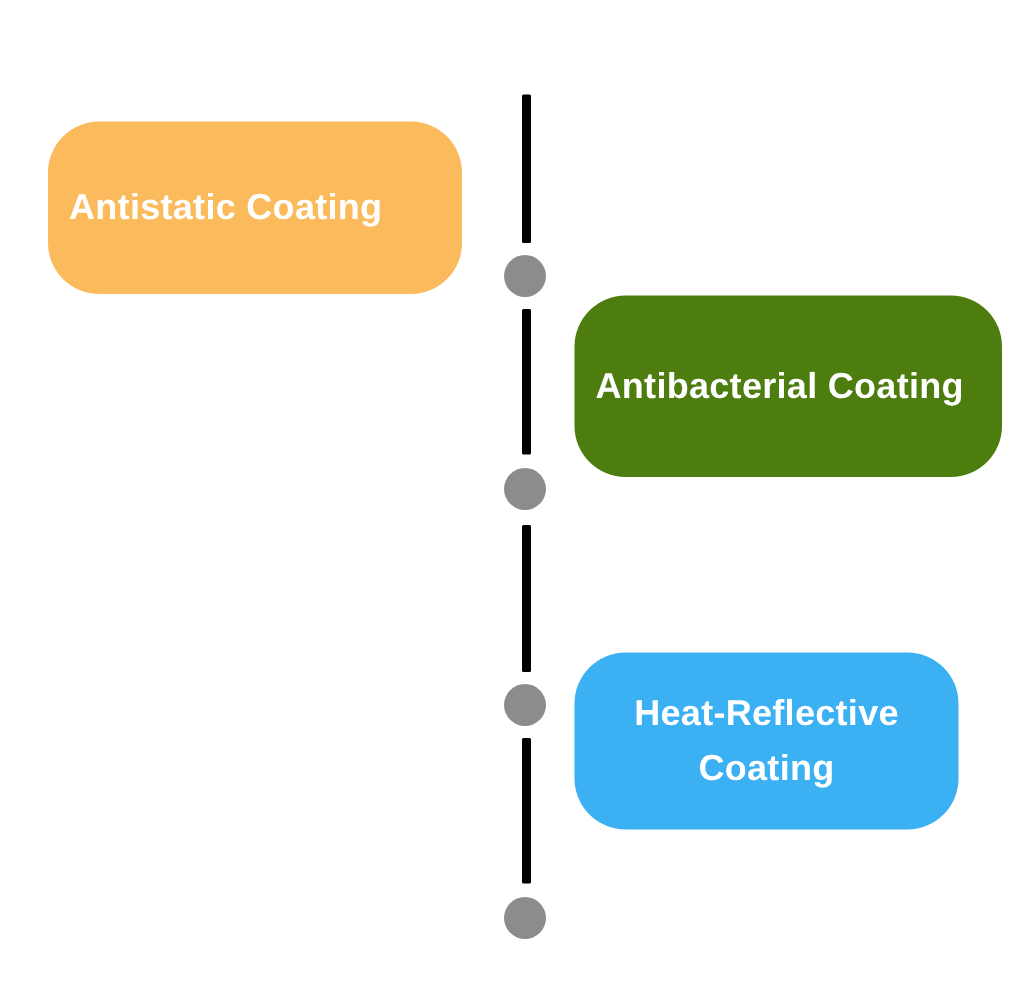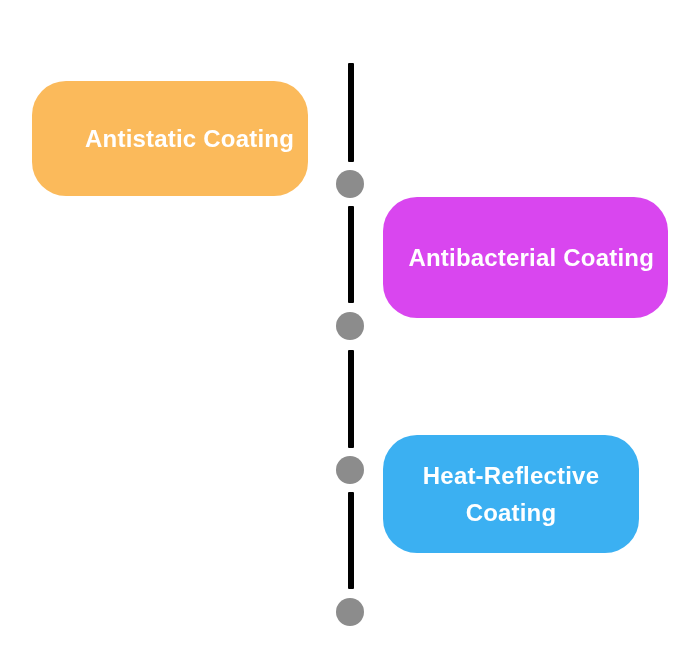--- a/index.html
+++ b/index.html
@@ -13,21 +13,21 @@
     width: 690px;
     height: 660px;
     background: #ffffff;
     overflow: hidden;
   }
   .coating-box {
     position: absolute;
     border-radius: 34px;
     display: flex;
     align-items: center;
-    justify-content: flex-end;
+    justify-content: flex-start;
     text-align: center;
     color: #ffffff;
     font-weight: 700;
     font-size: 24px;
     line-height: 37px;
     letter-spacing: 0.2px;
     padding: 0 14px;
     box-sizing: border-box;
   }
   .timeline-segment {
@@ -73,21 +73,21 @@
 
   <div class="timeline-dot dot-0"></div>
   <div class="timeline-dot dot-1"></div>
   <div class="timeline-dot dot-2"></div>
   <div class="timeline-dot dot-3"></div>
 
   <div class="coating-box box-0" style="background: rgb(251, 186, 91);">
     <span>Antistatic Coating</span>
   </div>
 
-  <div class="coating-box box-1" style="background: #d946ef;">
+  <div class="coating-box box-1" style="background: #4d7c0f;">
     <span>Antibacterial Coating</span>
   </div>
 
 
   <div class="coating-box box-3" style="background: rgb(59, 176, 242);">
     <span>Heat-Reflective Coating</span>
   </div>
 
 </div>
 

